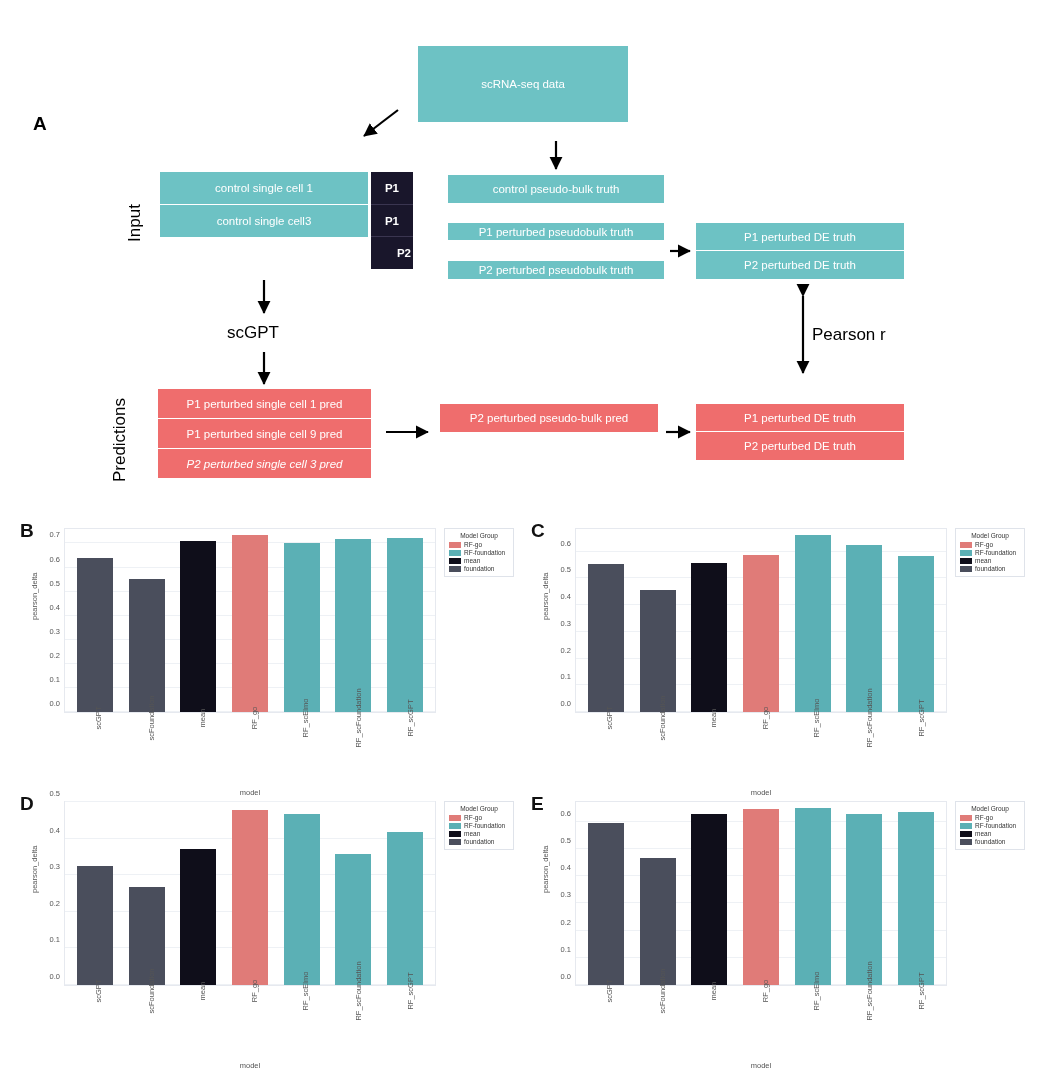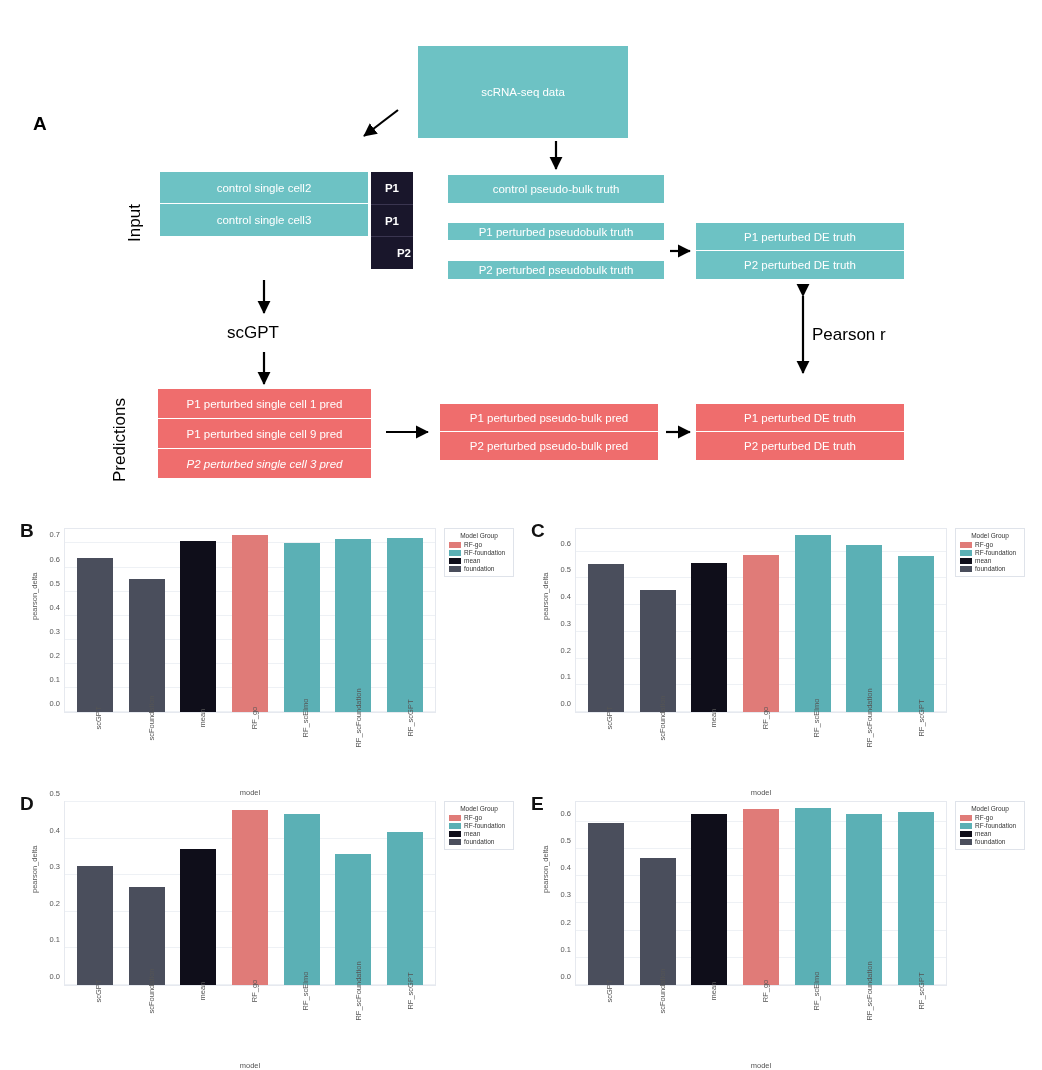--- a/index.html
+++ b/index.html
@@ -54,26 +54,26 @@
   .swatch{width:12px;height:6px;margin-right:3px;flex:none;}
   .legend-label{font-size:6.5px;color:#333;white-space:nowrap;}
 </style>
 </head>
 <body>
 
 <div id="diagram">
 
   <div class="panel-letter" style="left:33px;top:113px;">A</div>
 
-  <div class="box teal" style="left:418px;top:46px;width:210px;height:92px;">scRNA-seq data</div>
+  <div class="box teal" style="left:418px;top:46px;width:210px;height:76px;">scRNA-seq data</div>
 
   <div class="vlabel" style="left:105px;top:213px;width:60px;text-align:center;">Input</div>
 
   <div class="stack" style="left:160px;top:172px;width:208px;height:97px;">
-    <div class="row teal" style="height:32px;">control single cell2</div>
+    <div class="row teal" style="height:33px;">control single cell 1</div>
     <div class="row teal" style="height:32px;">control single cell3</div>
   </div>
 
   <div class="stack" style="left:371px;top:172px;width:42px;height:97px;">
     <div class="row navy" style="height:33px;border-bottom:1px solid #3a3550;">P1</div>
     <div class="row navy" style="height:32px;border-bottom:1px solid #3a3550;">P1</div>
     <div class="row navy" style="height:32px;padding-left:24px;">P2</div>
   </div>
 
   <div class="box teal" style="left:448px;top:175px;width:216px;height:28px;">control pseudo-bulk truth</div>
@@ -94,21 +94,20 @@
 
   <div class="vlabel" style="left:60px;top:430px;width:120px;text-align:center;">Predictions</div>
 
   <div class="stack" style="left:158px;top:389px;width:213px;height:89px;">
     <div class="row salmon" style="height:30px;">P1 perturbed single cell 1 pred</div>
     <div class="row salmon" style="height:30px;">P1 perturbed single cell 9 pred</div>
     <div class="row salmon" style="height:29px;font-style:italic;">P2 perturbed single cell 3 pred</div>
   </div>
 
   <div class="stack" style="left:440px;top:404px;width:218px;height:56px;">
-    <div class="row salmon" style="height:28px;">P1 perturbed pseudo-bulk pred</div>
     <div class="row salmon" style="height:28px;">P2 perturbed pseudo-bulk pred</div>
   </div>
 
   <div class="stack" style="left:696px;top:404px;width:208px;height:56px;">
     <div class="row salmon" style="height:28px;">P1 perturbed DE truth</div>
     <div class="row salmon" style="height:28px;">P2 perturbed DE truth</div>
   </div>
 
   <svg class="arrows">
     <defs>

